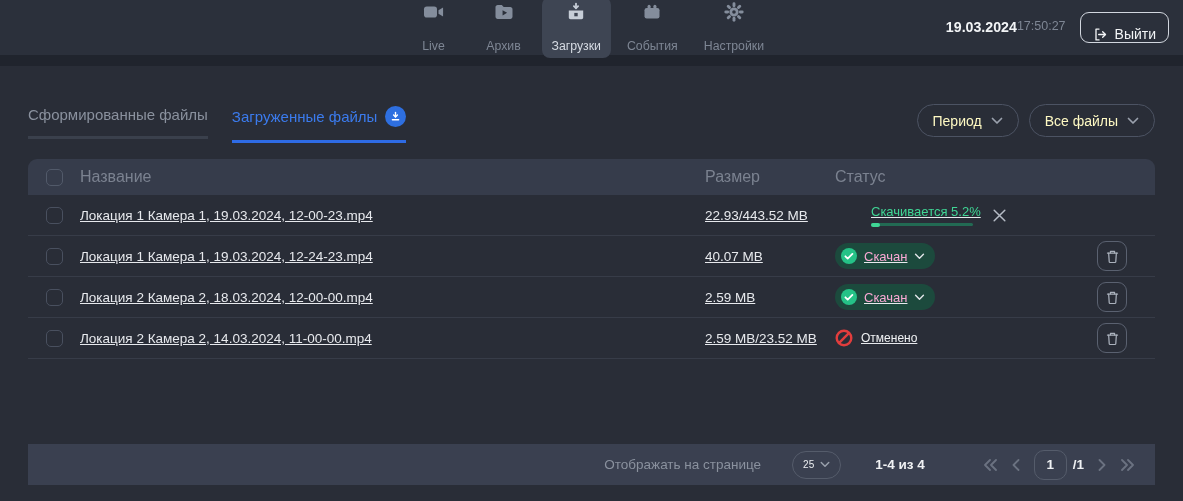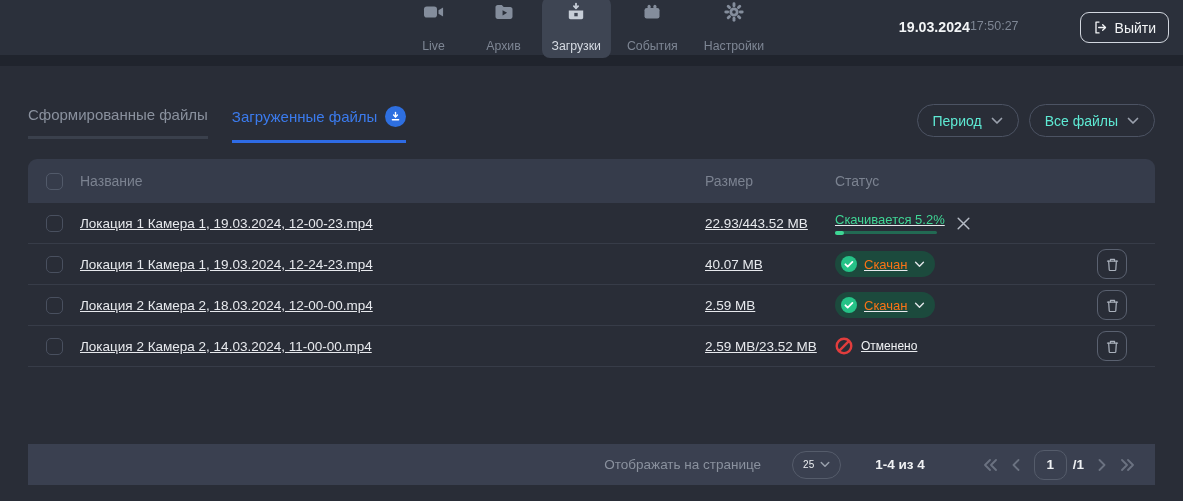--- a/index.html
+++ b/index.html
@@ -25,75 +25,75 @@
     color:#848d9c;
   }
   .nav-item .nav-label{font-size:12.3px;color:#7e8694;white-space:nowrap;}
   .nav-item.active{background:#3e4553;color:#c7ced8;}
   .nav-item.active .nav-label{color:#d6dbe3;}
   .topbar-right{margin-left:auto;display:flex;align-items:center;gap:14px;padding-right:2px;}
   .datetime{display:flex;flex-direction:row;line-height:1.25;}
   .date{font-size:14.2px;font-weight:700;color:#f2f4f6;}
   .time{font-size:12.5px;color:#7e8694;}
   .logout-btn{
-    display:flex;align-items:center;gap:7px;height:31px;padding:0 12px;
+    display:flex;align-items:flex-end;gap:7px;height:31px;padding:0 12px;
     border:1.5px solid #d2d7df;border-radius:9px;background:transparent;
-    color:#f2f4f6;font-size:14px;font-family:inherit;cursor:pointer;margin-left:47px;
+    color:#f2f4f6;font-size:14px;font-family:inherit;cursor:pointer;
   }
   .bar-gap{height:11px;background:#20242d;}
   
   .content{position:absolute;top:66px;left:0;right:0;bottom:0;background:#292d37;padding:0 28px;box-sizing:border-box;}
   .tabs-bar{display:flex;align-items:flex-start;margin-top:40px;position:relative;height:38px;}
   .tab{
     font-size:15px;color:#8a919e;cursor:pointer;display:flex;align-items:center;gap:8px;
     padding-bottom:13px;border-bottom:3px solid transparent;margin-right:24px;white-space:nowrap;
   }
   .tab.inactive{border-bottom-color:#3a404c;}
   .tab.active{color:#3b7bed;border-bottom-color:#2e6be5;}
   .tab-badge{
     width:21px;height:21px;border-radius:50%;background:#2e6fe0;
     display:flex;align-items:center;justify-content:center;flex:0 0 auto;
   }
   .filters{position:absolute;right:0;top:-2px;display:flex;gap:10px;}
   .pill-btn{
     display:flex;align-items:center;gap:9px;height:33px;padding:0 15px;
     border:1px solid #4c5363;border-radius:17px;background:transparent;
-    color:#5eead4;font-size:14px;font-family:inherit;cursor:pointer;
+    color:#fef9c3;font-size:14px;font-family:inherit;cursor:pointer;
   }
   .pill-btn .chev{color:#9aa1ad;display:flex;}
   
   .table{margin-top:15px;}
   .trow{
     display:grid;grid-template-columns:34px 1fr 130px 262px 44px;
     align-items:center;padding-left:18px;padding-right:14px;
   }
   .thead{
-    height:44px;background:#363c4b;border-radius:9px 9px 0 0;
-    color:#7b8290;font-size:14px;
+    height:36px;background:#363c4b;border-radius:9px 9px 0 0;
+    color:#7b8290;font-size:16px;
   }
   .tr{height:40px;border-bottom:1px solid #373c48;font-size:13.5px;text-decoration:underline;}
   .tr:first-of-type{height:44px;}
   .checkbox{
     width:17px;height:17px;border:1.5px solid #49505f;border-radius:5px;
     background:transparent;box-sizing:border-box;cursor:pointer;display:inline-block;
   }
   .cell-name{color:#e7e9ed;}
   .cell-size{color:#e7e9ed;}
   .status-cell{display:flex;align-items:center;}
   
-  .dl-wrap{display:flex;flex-direction:column;gap:4px;width:102px;}
+  .dl-wrap{display:flex;flex-direction:column;gap:4px;width:102px;margin-left:36px;}
   .dl-text{color:#3fd695;font-size:13px;white-space:nowrap;}
   .dl-track{width:102px;height:3px;background:#226a53;border-radius:2px;position:relative;}
   .dl-fill{position:absolute;left:0;top:-0.5px;height:4px;min-width:9px;background:#3fd695;border-radius:2px;}
   .x-btn{background:none;border:none;padding:2px;margin-left:16px;cursor:pointer;display:flex;align-items:center;}
   
   .status-pill{
     display:inline-flex;align-items:center;gap:6px;height:26px;
     background:#1c4a3d;border:none;border-radius:14px;padding:0 10px 0 5px;
-    color:#f97316;font-size:13px;font-family:inherit;cursor:pointer;
+    color:#f9a8d4;font-size:13px;font-family:inherit;cursor:pointer;
   }
   .status-pill .chev{color:#e3e6ea;display:flex;}
   
   .status-cancel{display:inline-flex;align-items:center;gap:8px;color:#f0f2f4;font-size:12px;}
   
   .trash-btn{
     width:30px;height:30px;border:1.5px solid #5a6170;border-radius:9px;background:transparent;
     color:#aab1bc;display:flex;align-items:center;justify-content:center;cursor:pointer;
   }
   

